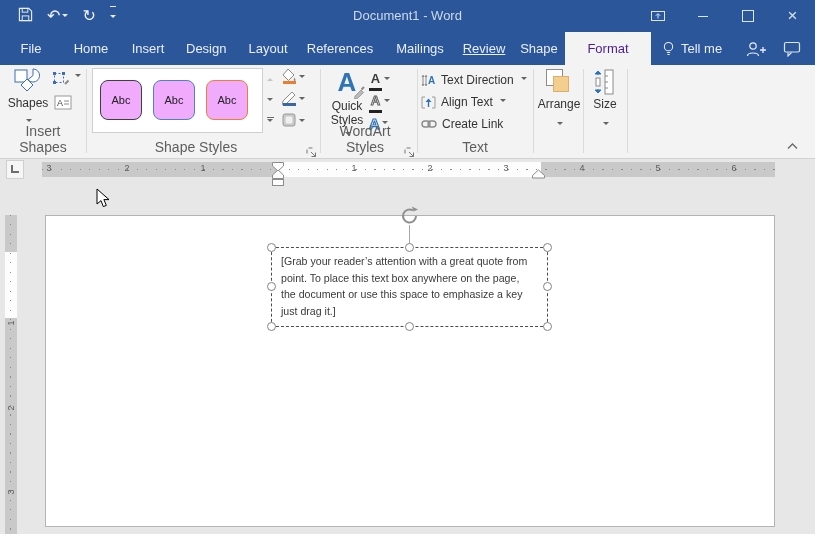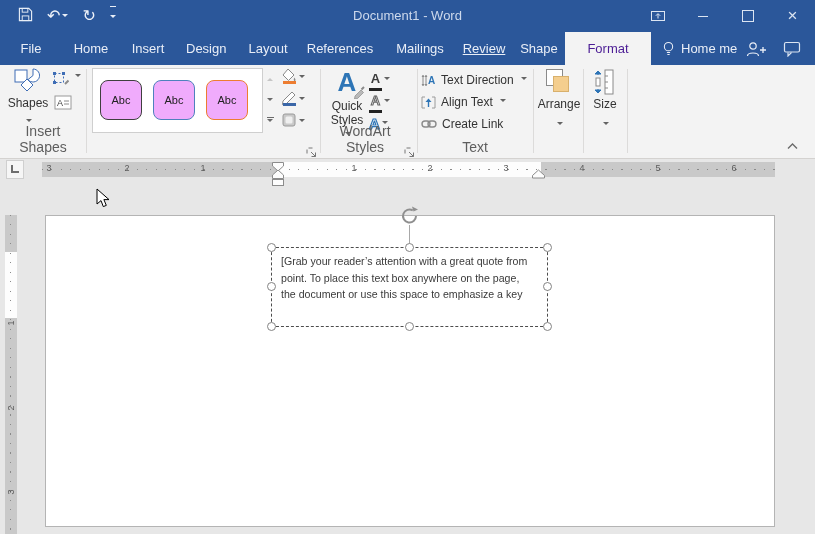--- a/index.html
+++ b/index.html
@@ -114,21 +114,21 @@
     <span class="tab" style="left:306px;width:68px;">References</span>
     <span class="tab" style="left:394px;width:52px;">Mailings</span>
     <span class="tab" style="left:460px;width:48px;text-decoration:underline;">Review</span>
     <span class="tab" style="left:520px;width:38px;">Shape</span>
     <span class="tab active" style="left:565px;width:86px;">Format</span>
     <span class="tellme" style="left:662px;">
       <svg width="13" height="16" viewBox="0 0 13 17">
           <circle cx="6.5" cy="6" r="4.4" fill="none" stroke="#e9eef7" stroke-width="1.1"></circle>
           <path d="M4.8 12.3h3.4M5.3 14.3h2.4" stroke="#e9eef7" stroke-width="1.1"></path>
         </svg>
-      <span>Home me</span>
+      <span>Tell me</span>
     </span>
     <span class="tellme" style="left:744px;">
       <svg width="22" height="18" viewBox="0 0 22 18">
           <circle cx="9" cy="6" r="3.2" fill="none" stroke="#e9eef7" stroke-width="1.2"></circle>
           <path d="M3.5 16c0-4 11-4 11 0" fill="none" stroke="#e9eef7" stroke-width="1.2"></path>
           <path d="M16 10h6M19 7v6" stroke="#e9eef7" stroke-width="1.3"></path>
         </svg>
     </span>
     <span class="tellme" style="left:783px;">
       <svg width="18" height="17" viewBox="0 0 18 17">
@@ -207,20 +207,21 @@
     </div>
     <div class="iconrow" style="left:281px;top:47px;">
       <span>
         <svg width="16" height="16" viewBox="0 0 16 16">
             <rect x="2" y="2" width="12" height="12" rx="2" fill="#c9c9c9" stroke="#9a9a9a"></rect>
             <rect x="4.5" y="4.5" width="7" height="7" rx="1.5" fill="#efefef"></rect>
           </svg>
       </span>
         <span class="dar"></span>
     </div>
+    <div class="glabel" style="left:88px;width:216px;">Shape Styles</div>
     <span class="launcher" style="left:306px;">
       <svg width="11" height="11" viewBox="0 0 11 11">
           <path d="M2.5 1h4M1 2.5v4" stroke="#767676" fill="none"></path>
           <path d="M5 5l4.5 4.5M9.5 5.5v4h-4" stroke="#767676" fill="none"></path>
         </svg>
     </span>
     <div class="gsep" style="left:320px;"></div>
 
     <div class="bigbtn" style="left:325px;width:44px;">
       <div style="position:relative;height:32px;">
@@ -354,20 +355,21 @@
   <svg width="20" height="20" viewBox="0 0 20 20" style="position:absolute;left:400px;top:206px;">
     <path d="M16 10a6.5 6.5 0 1 1-3.2-5.6" fill="none" stroke="#8f8f8f" stroke-width="2"></path>
     <path d="M12 .5l1.5 5 4.5-2z" fill="#8f8f8f"></path>
   </svg>
 
   <div class="tbox">
     <div class="tbox-text">
       <div>[Grab your reader’s attention with a great quote from</div>
       <div>point. To place this text box anywhere on the page,</div>
       <div>the document or use this space to emphasize a key</div>
+      <div>just drag it.]</div>
     </div>
   </div>
   <div class="handle" style="left:267px;top:243px;"></div>
   <div class="handle" style="left:405px;top:243px;"></div>
   <div class="handle" style="left:543px;top:243px;"></div>
   <div class="handle" style="left:267px;top:282px;"></div>
   <div class="handle" style="left:543px;top:282px;"></div>
   <div class="handle" style="left:267px;top:322px;"></div>
   <div class="handle" style="left:405px;top:322px;"></div>
   <div class="handle" style="left:543px;top:322px;"></div>

